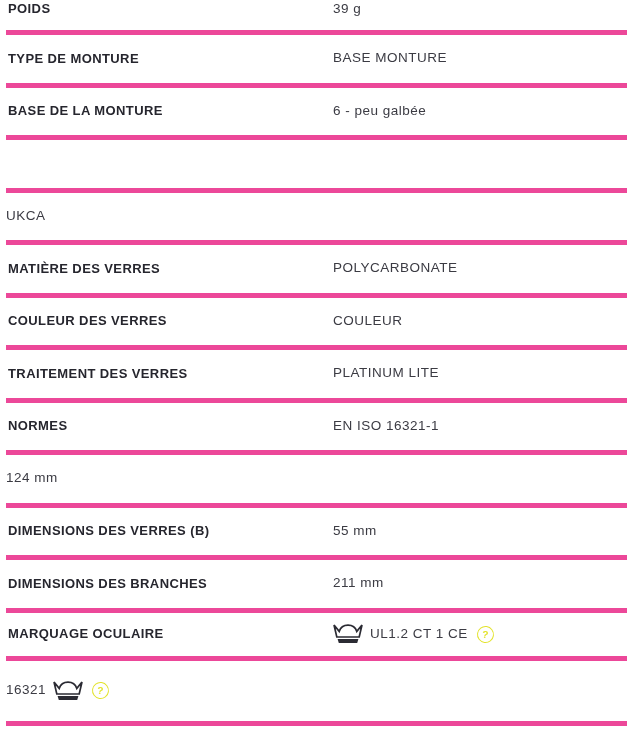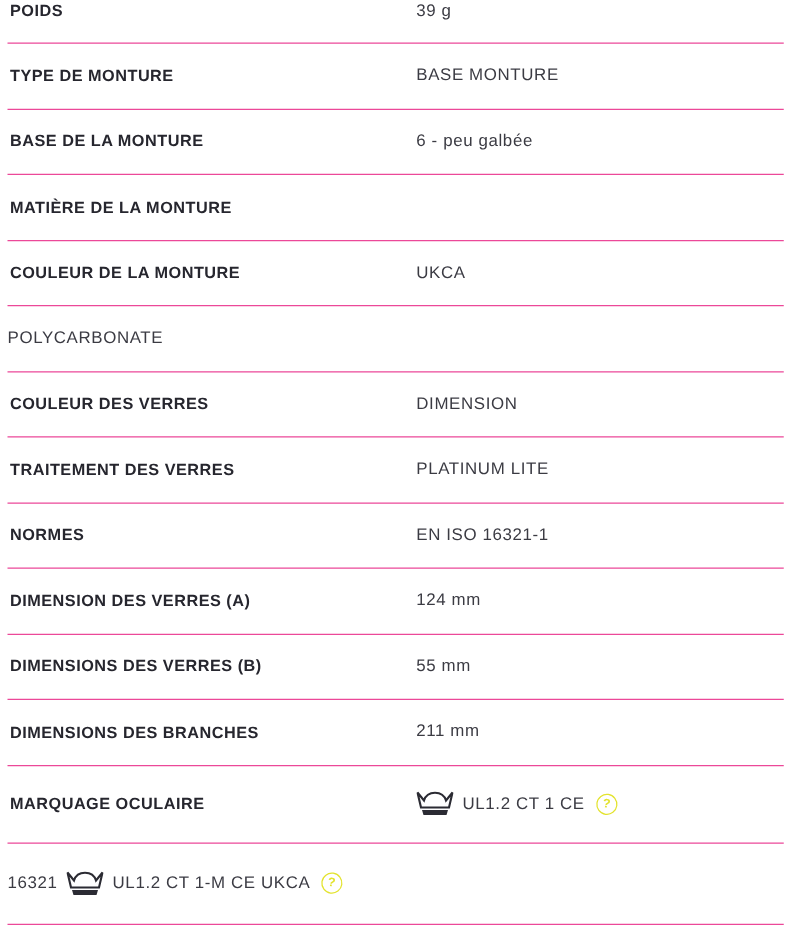--- a/index.html
+++ b/index.html
@@ -13,28 +13,28 @@
     width:631px;
     box-sizing:border-box;
     padding-bottom:10px;
   }
   .spec-row{
     display:flex;
     align-items:center;
     box-sizing:border-box;
     height:52.5px;
     margin:0 4px 0 6px;
-    border-bottom:1px solid #ec4899;
+    border-bottom:5px solid #ec4899;
   }
   .spec-row.first{
     height:35px;
     align-items:flex-start;
     padding-top:1px;
   }
-  .spec-row.marquage-a{height:62px;}
+  .spec-row.marquage-a{height:48px;}
   .spec-row.marquage-b{height:65px;}
   .spec-label{
     flex:none;
     width:327px;
     padding-left:2px;
     box-sizing:border-box;
     font-size:13px;
     font-weight:700;
     letter-spacing:0.4px;
     color:#26262e;
@@ -84,49 +84,47 @@
     <div class="spec-label">TYPE DE MONTURE</div>
     <div class="spec-value">BASE MONTURE</div>
   </div>
 
   <div class="spec-row">
     <div class="spec-label">BASE DE LA MONTURE</div>
     <div class="spec-value">6 - peu galbée</div>
   </div>
 
   <div class="spec-row">
-    <div class="spec-label">MATIÈRE DE LA MONTURE</div>
   </div>
 
   <div class="spec-row">
-    <div class="spec-label">COULEUR DE LA MONTURE</div>
     <div class="spec-value">UKCA</div>
   </div>
 
   <div class="spec-row">
+    <div class="spec-label">MATIÈRE DES VERRES</div>
     <div class="spec-value">POLYCARBONATE</div>
   </div>
 
   <div class="spec-row">
     <div class="spec-label">COULEUR DES VERRES</div>
-    <div class="spec-value">DIMENSION</div>
+    <div class="spec-value">COULEUR</div>
   </div>
 
   <div class="spec-row">
     <div class="spec-label">TRAITEMENT DES VERRES</div>
     <div class="spec-value">PLATINUM LITE</div>
   </div>
 
   <div class="spec-row">
     <div class="spec-label">NORMES</div>
     <div class="spec-value">EN ISO 16321-1</div>
   </div>
 
   <div class="spec-row">
-    <div class="spec-label">DIMENSION DES VERRES (A)</div>
     <div class="spec-value">124 mm</div>
   </div>
 
   <div class="spec-row">
     <div class="spec-label">DIMENSIONS DES VERRES (B)</div>
     <div class="spec-value">55 mm</div>
   </div>
 
   <div class="spec-row">
     <div class="spec-label">DIMENSIONS DES BRANCHES</div>
@@ -149,18 +147,17 @@
 
   <div class="spec-row marquage-b">
     <div class="spec-value">
       <span>16321</span>
       <span class="crown">
         <svg width="30" height="22" viewBox="0 0 30 22" xmlns="http://www.w3.org/2000/svg">
           <path d="M1 2 L6.2 8.4 C7.6 4 11 2.2 15 2.2 C19 2.2 22.4 4 23.8 8.4 L29 2 L26.2 14 L3.8 14 Z" fill="none" stroke="#2b2b33" stroke-width="1.7" stroke-linejoin="miter"></path>
           <path d="M4.6 16 L25.4 16 L24.2 20 L5.8 20 Z" fill="#2b2b33"></path>
         </svg>
       </span>
-      <span>UL1.2 CT 1-M CE UKCA</span>
       <span class="help">?</span>
     </div>
   </div>
 
 </div>
 
 </body></html>

